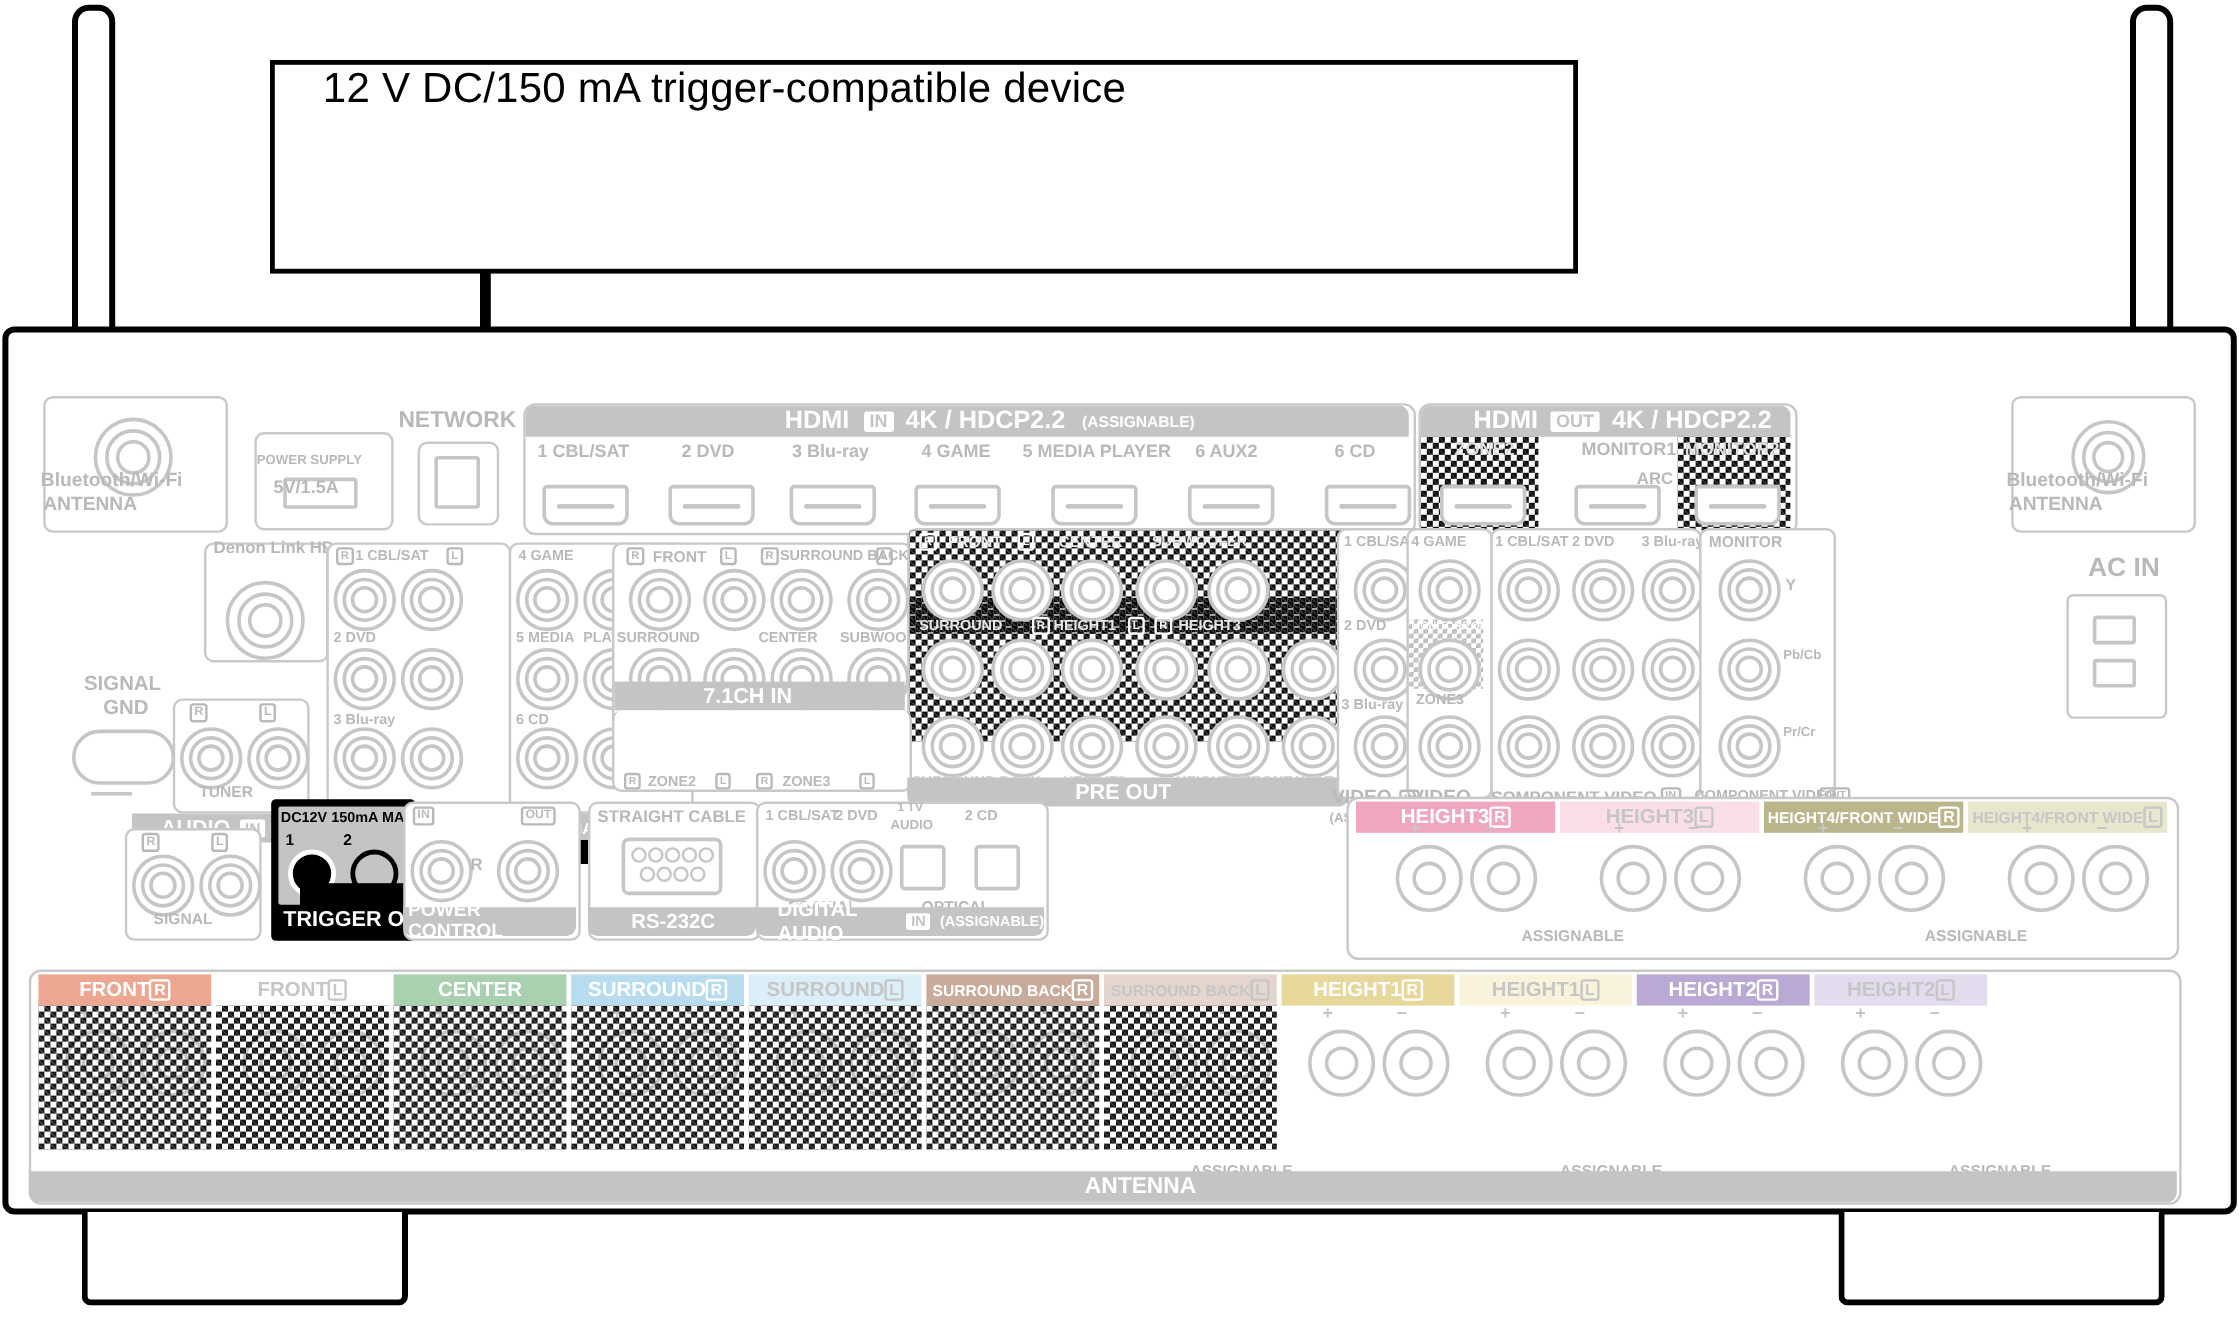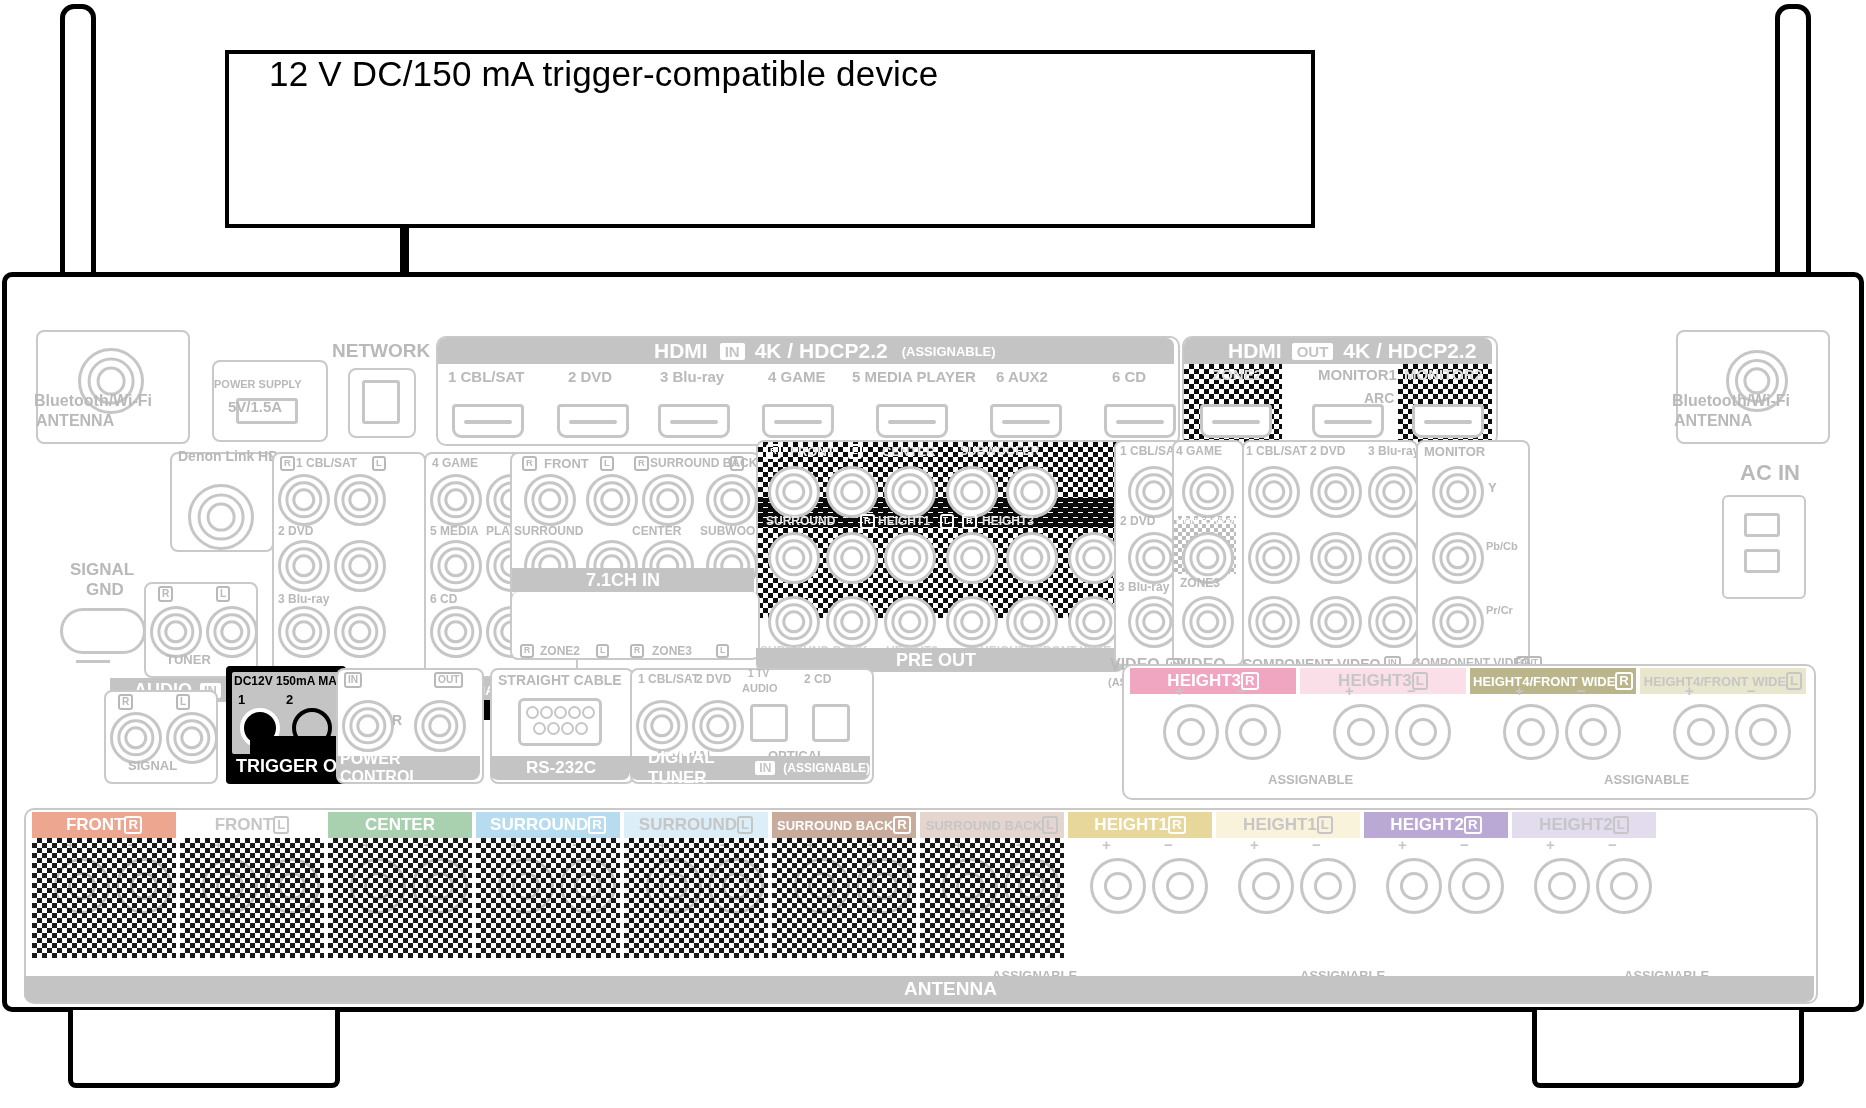--- a/index.html
+++ b/index.html
@@ -382,21 +382,21 @@
 <div class="lbl" style="left:748px;top:668px;font-size:10px;">1 TV</div>
 <div class="lbl" style="left:742px;top:682px;font-size:11px;">AUDIO</div>
 <div class="lbl" style="left:804px;top:672px;font-size:12px;">2 CD</div>
 <div class="rca" style="left:636px;top:700px;width:46px;height:46px;"></div>
 <div class="rca" style="left:692px;top:700px;width:46px;height:46px;"></div>
 <div class="abs" style="left:750px;top:704px;width:38px;height:38px;border:3px solid #c6c6c6;border-radius:4px;"></div>
 <div class="abs" style="left:812px;top:704px;width:38px;height:38px;border:3px solid #c6c6c6;border-radius:4px;"></div>
 <div class="lbl" style="left:656px;top:748px;font-size:13px;">COAXIAL</div>
 <div class="lbl" style="left:768px;top:748px;font-size:13px;">OPTICAL</div>
 <div class="hdr" style="left:630px;top:756px;width:240px;height:24px;border-radius:0 0 8px 8px;">
-  <span style="margin-left:18px;font-size:17px;">DIGITAL TUNER</span>
+  <span style="margin-left:18px;font-size:17px;">DIGITAL AUDIO</span>
   <span class="bind" style="margin-left:8px;font-size:12px;background:#fff;color:#c4c4c4;padding:0 4px;">IN</span>
   <span style="margin-left:8px;font-size:12px;">(ASSIGNABLE)</span>
 </div>
 
 <div class="grp" style="left:1122px;top:664px;width:690px;height:132px;border-radius:10px;"></div>
 <div id="spk-upper">
     <div class="spkbar" style="left: 1130px; top: 668px; width: 166px; background: rgb(240, 166, 192); color: rgb(255, 255, 255);">
       <span style="font-size:17px">HEIGHT3</span> 
       <span style="display:inline-block;border:2px solid currentColor;border-radius:3px;padding:0 2px;font-size:.78em;line-height:1.1;">R</span>
     </div>

